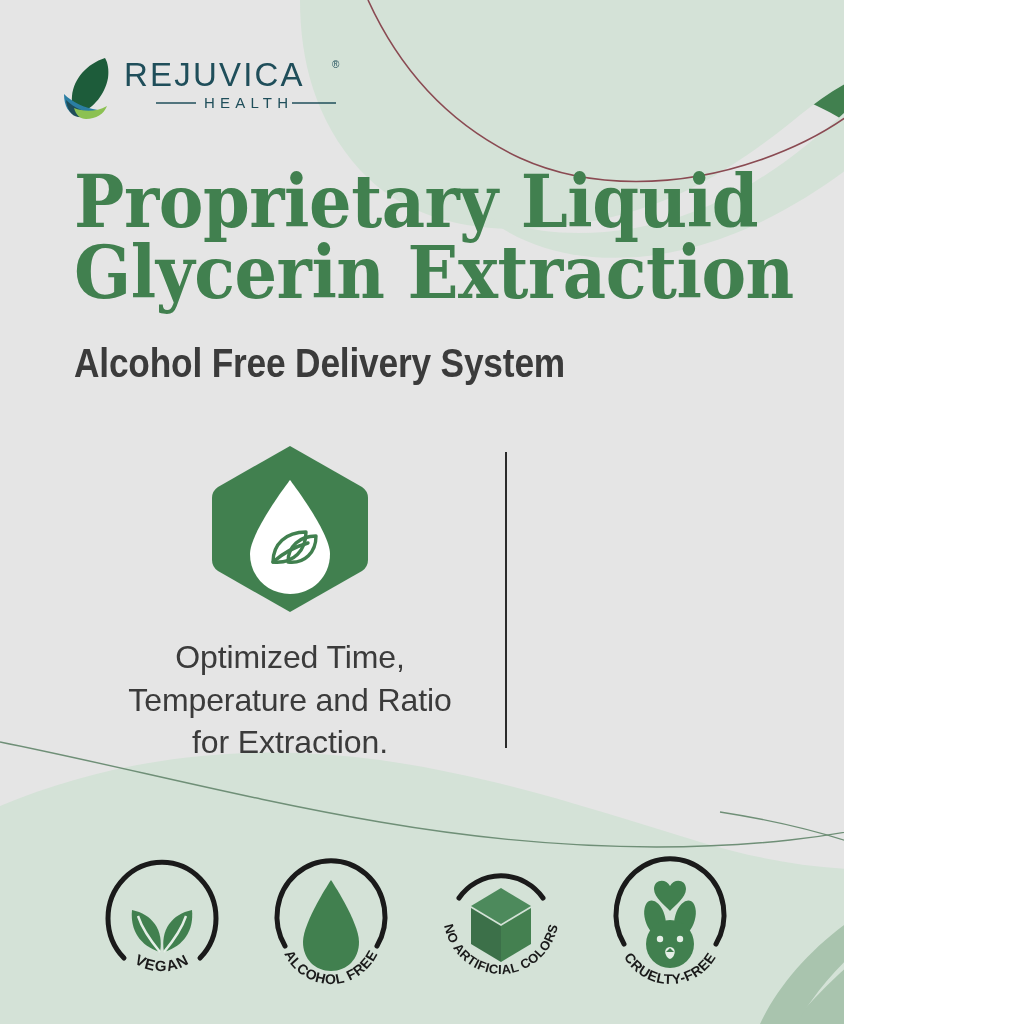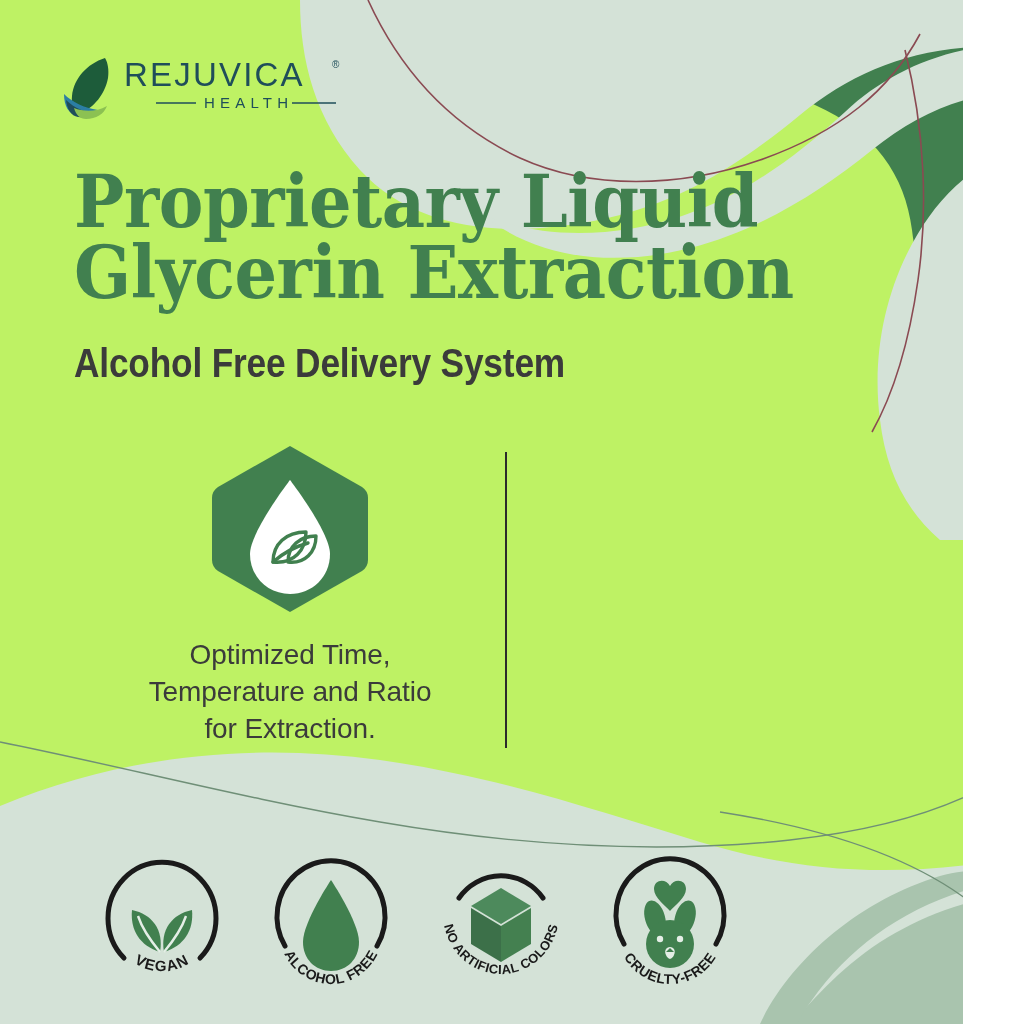--- a/index.html
+++ b/index.html
@@ -2,24 +2,24 @@
 <html><head>
 <meta charset="utf-8">
 <style>
   html, body {
     margin: 0;
     padding: 0;
     background: #ffffff;
   }
   #canvas {
     position: relative;
-    width: 963px;
+    width: 844px;
     height: 1024px;
     overflow: hidden;
-    background: #bef264;
+    background: #e5e5e5;
     font-family: "Liberation Sans", sans-serif;
   }
   #bg-layer {
     position: absolute;
     inset: 0;
     width: 1024px;
     height: 1024px;
     pointer-events: none;
   }
 
@@ -102,21 +102,21 @@
     align-items: center;
   }
   #feature-0 { left: 55px; }
   #feature-1 { left: 505px; }
   .feature-icon { width: 160px; height: 170px; }
   .feature-caption {
     margin-top: 22px;
     text-align: center;
     color: #3b3b3b;
     font-family: "Liberation Sans", sans-serif;
-    font-size: 28px;
+    font-size: 32px;
     font-weight: normal;
     line-height: 1.33;
     letter-spacing: -0.1px;
     white-space: pre-line;
   }
 
   
   #badges {
     position: absolute;
     left: 96px;

